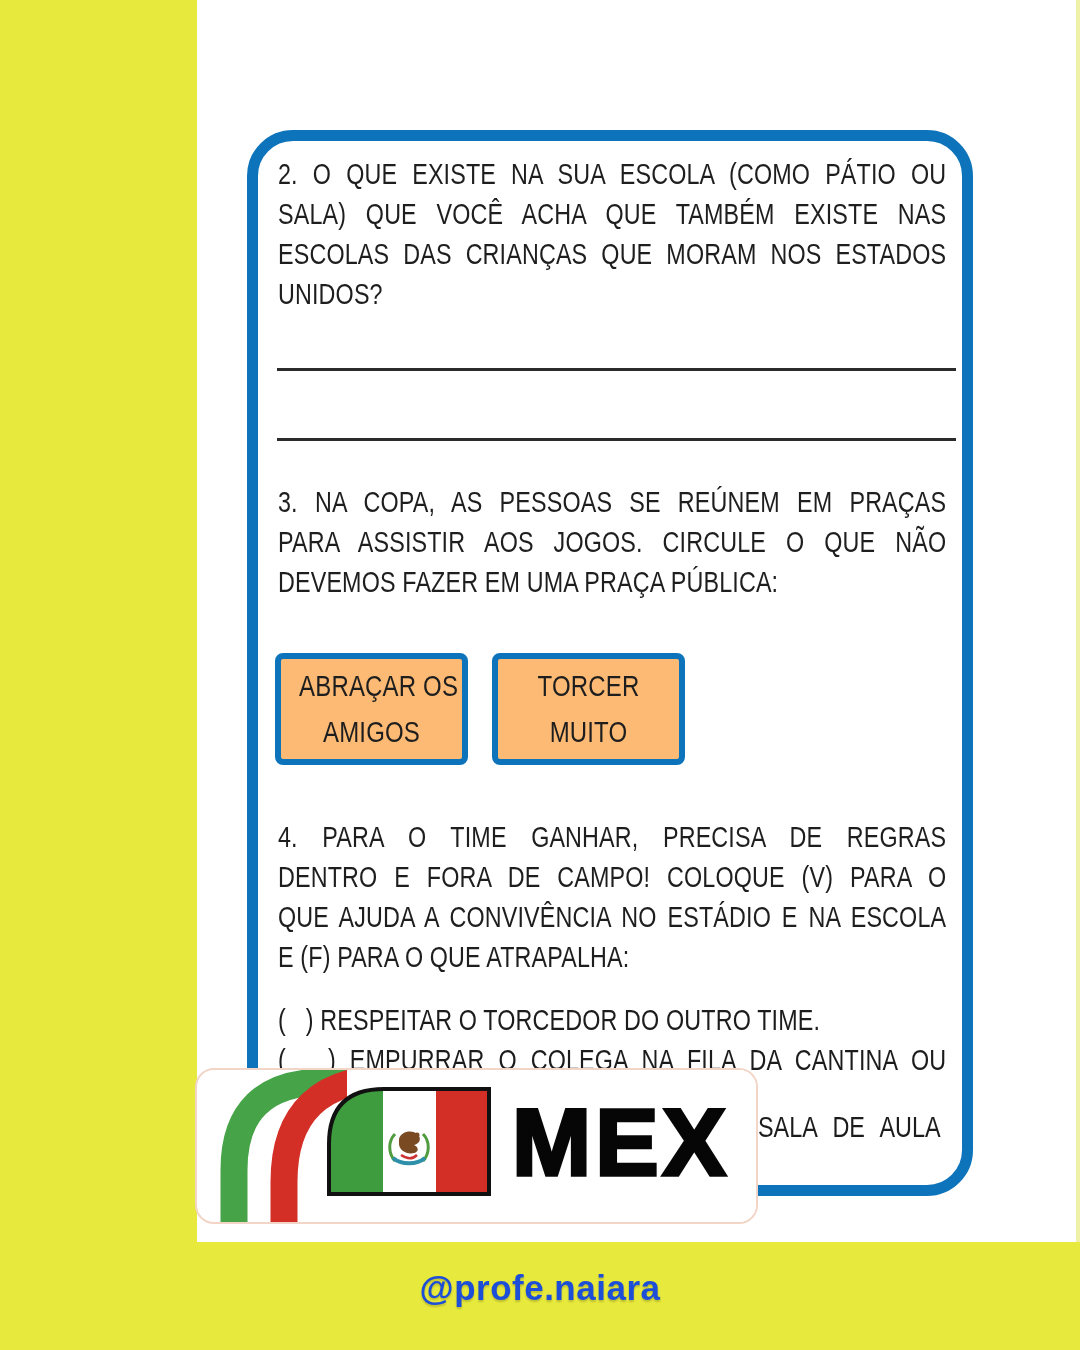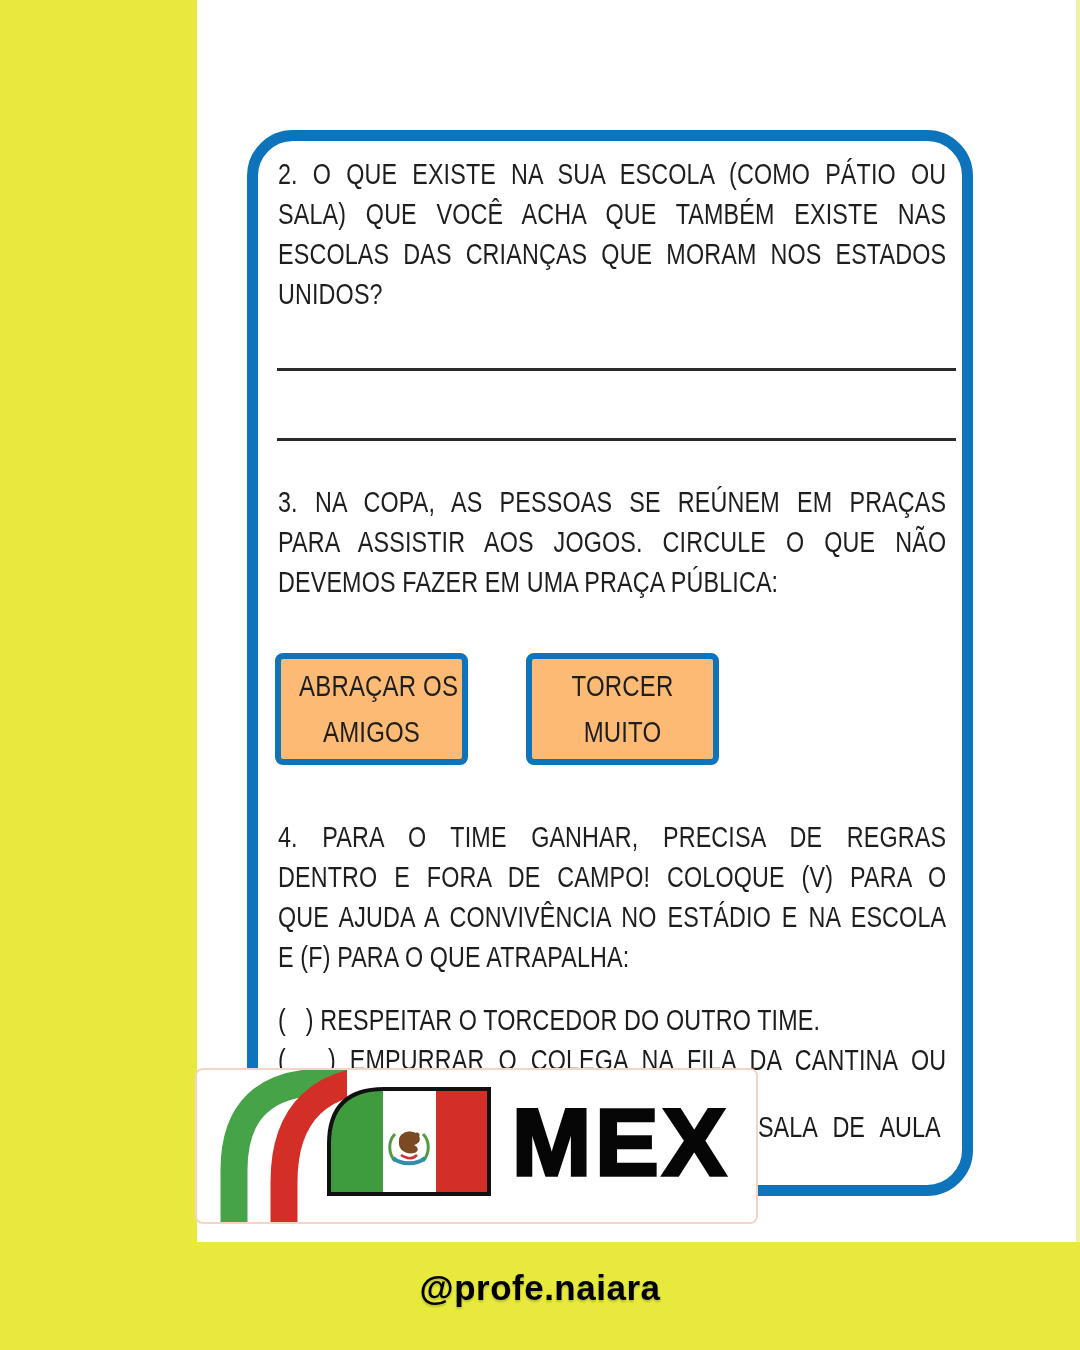--- a/index.html
+++ b/index.html
@@ -45,36 +45,36 @@
     font-size:30px; line-height:40px; letter-spacing:0.2px; white-space:nowrap;
   }
   .item-line.just{ text-align:justify; text-align-last:justify; }
   #item-fragment{
     position:absolute; left:758px; top:1107px; width:260px; transform:scaleX(0.78);
     transform-origin:0 0; font-size:30px; line-height:40px; word-spacing:12px; white-space:nowrap;
   }
   
   #mex-card{
     position:absolute; left:195px; top:1068px; width:563px; height:156px;
-    background:#ffffff; border:2px solid #f2d5c6; border-radius:8px; box-sizing:border-box;
+    background:#ffffff; border:2px solid #f2d5c6; border-radius:19px; box-sizing:border-box;
     z-index:6; overflow:hidden;
   }
   #mex-card svg{ position:absolute; left:0; top:0; }
   #mex-code{
     position:absolute; left:315px; top:25px; font-size:95px; line-height:95px;
     font-weight:bold; letter-spacing:4px; color:#060606;
     -webkit-text-stroke:3.5px #060606;
   }
   
   #bottom-bar{
     position:absolute; left:0; top:1242px; width:1080px; height:108px; background:#e7e93c; z-index:7;
   }
   #handle{
     position:absolute; left:0; right:0; top:26px; text-align:center;
-    font-size:35px; font-weight:bold; color:#000000; letter-spacing:0.5px;
+    font-size:35px; font-weight:bold; color:#1d4ed8; letter-spacing:0.5px;
     text-shadow:0 2px 2px rgba(0,0,0,0.18);
   }
 </style>
 </head>
 <body>
 
 <div id="canvas">
 
   <div id="page"></div>
   <div id="right-sliver"></div>
@@ -94,21 +94,21 @@
   <div class="para" style="left:278px; top:482px;">
       <div class="jline">3. NA COPA, AS PESSOAS SE REÚNEM EM PRAÇAS</div>
       <div class="jline">PARA ASSISTIR AOS JOGOS. CIRCULE O QUE NÃO</div>
       <div class="pline">DEVEMOS FAZER EM UMA PRAÇA PÚBLICA:</div>
     </div>
 
   <div class="opt-box" style="left:275px;">
     <div class="opt-line">ABRAÇAR OS</div>
     <div class="opt-line">AMIGOS</div>
   </div>
-  <div class="opt-box" style="left:526px;">
+  <div class="opt-box" style="left:492px;">
     <div class="opt-line">TORCER</div>
     <div class="opt-line">MUITO</div>
   </div>
 
   <div class="para" style="left:278px; top:817px;">
       <div class="jline">4. PARA O TIME GANHAR, PRECISA DE REGRAS</div>
       <div class="jline">DENTRO E FORA DE CAMPO! COLOQUE (V) PARA O</div>
       <div class="jline">QUE AJUDA A CONVIVÊNCIA NO ESTÁDIO E NA ESCOLA</div>
       <div class="pline">E (F) PARA O QUE ATRAPALHA:</div>
     </div>

